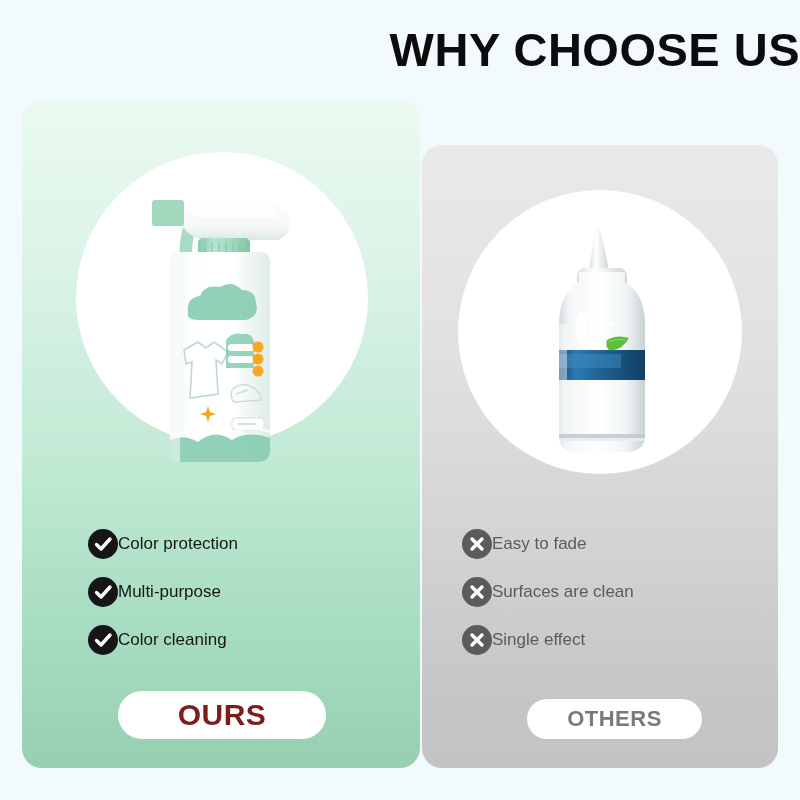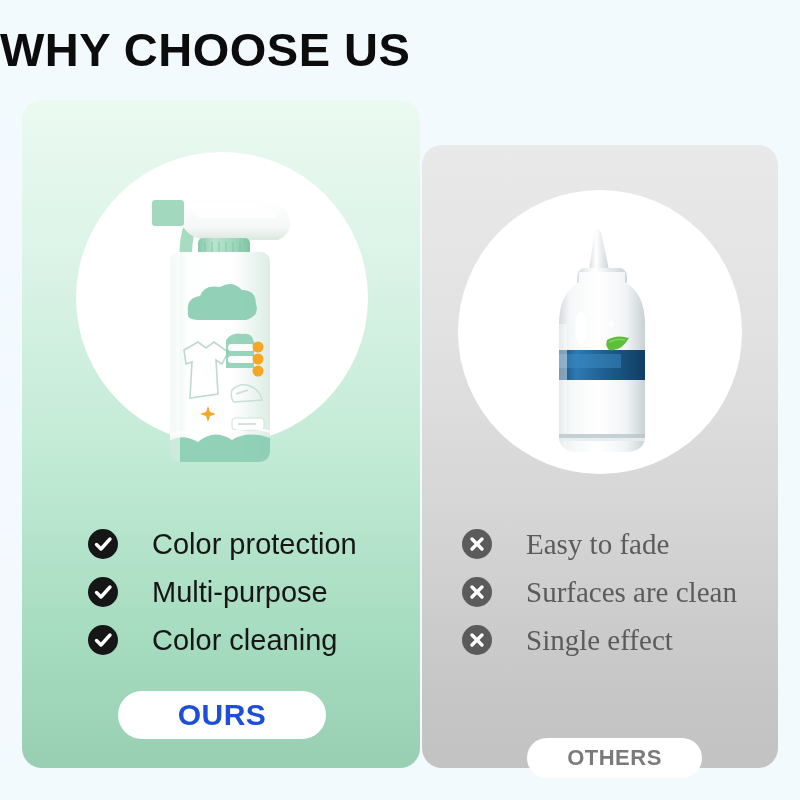--- a/index.html
+++ b/index.html
@@ -7,21 +7,21 @@
     width:800px; height:800px;
     background:#F2FAFE;
     font-family:"Liberation Sans", sans-serif;
     overflow:hidden;
   }
   #stage { position:relative; width:800px; height:800px; background:#F2FAFE; }
 
   
   .page-title {
     position:absolute; left:0; top:22px; width:800px;
-    text-align:left;
+    text-align:right;
     font-size:47px; font-weight:bold;
     letter-spacing:0.5px;
     color:#0C0C0C;
     line-height:56px;
     font-family:"Liberation Sans", sans-serif;
   }
 
   
   .panel { position:absolute; }
   .panel-ours {
@@ -57,41 +57,40 @@
 
   .badge {
     width:30px; height:30px; border-radius:50%;
     flex:0 0 30px; position:relative;
   }
   .badge-check { background:#161616; }
   .badge-cross { background:#5B5B5B; }
   .badge svg { position:absolute; left:0; top:0; }
 
   .feature-label {
-    font-size:29px; line-height:30px;
-    margin-left:34px;
+    font-size:17px; line-height:30px;
     white-space:nowrap;
   }
   .label-dark { color:#161616; }
-  .label-gray { color:#5B5B5B;font-family:Liberation Serif, serif; }
+  .label-gray { color:#5B5B5B; }
 
   
   .pill {
     position:absolute;
     background:#FFFFFF;
     border-radius:40px;
     display:flex; align-items:center; justify-content:center;
     font-weight:bold;
   }
   .pill-ours {
     left:118px; top:691px; width:208px; height:48px;
-    font-size:30px; color:#1d4ed8; letter-spacing:0.5px;
+    font-size:30px; color:#7f1d1d; letter-spacing:0.5px;
   }
   .pill-others {
-    left:527px; top:738px; width:175px; height:40px;
+    left:527px; top:699px; width:175px; height:40px;
     font-size:22px; color:#7A7A7A; letter-spacing:0.5px;
   }
 </style>
 </head>
 <body>
 
 <div id="stage">
 
   <div class="page-title">WHY CHOOSE US</div>
 

